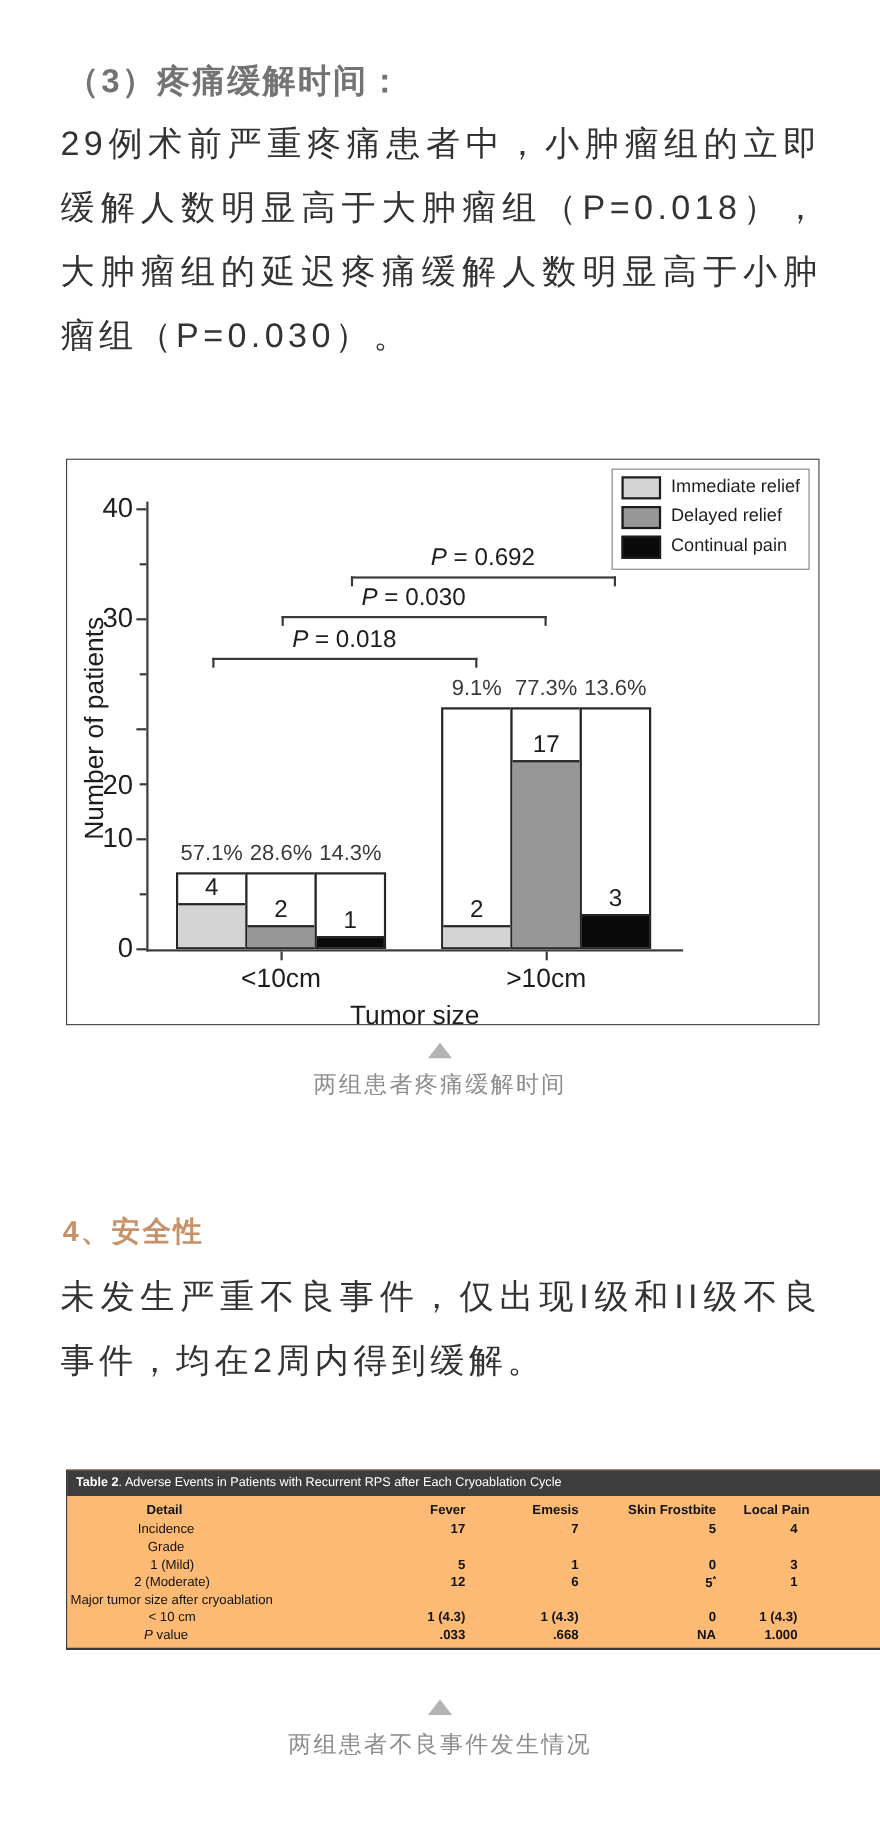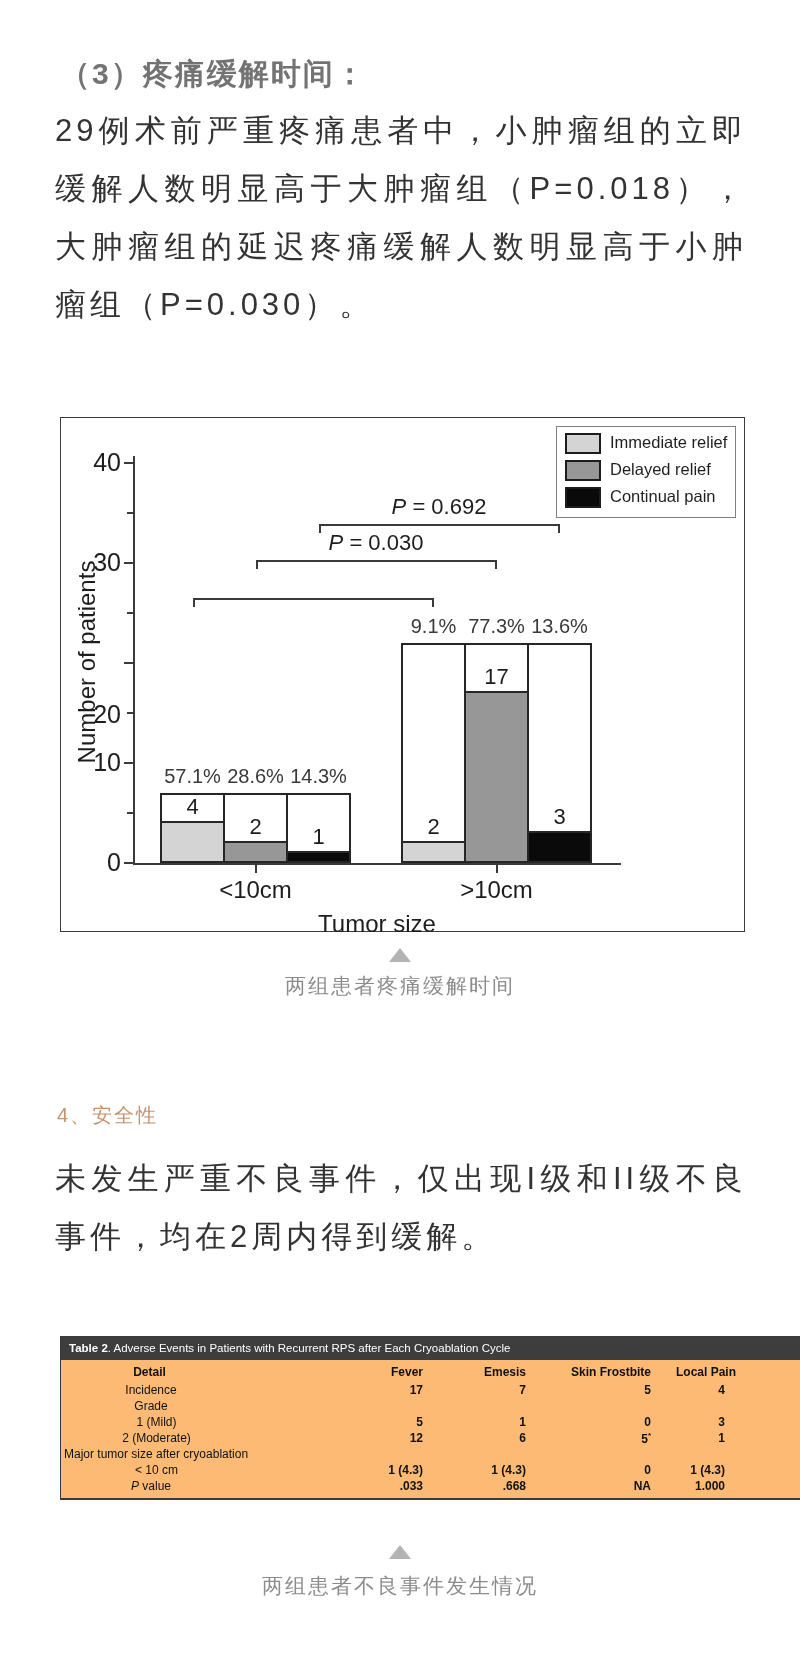--- a/index.html
+++ b/index.html
@@ -4,21 +4,21 @@
 <style>
   * { margin:0; padding:0; box-sizing:border-box; }
   html,body { background:#ffffff; }
   body { font-family:"Liberation Sans","DejaVu Sans",sans-serif; }
   .page { position:relative; width:800px; height:1657px; background:#fff; overflow:hidden; margin:0 auto; }
   .abs { position:absolute; }
 
   
   .h1 { font-size:30px; font-weight:bold; color:#737373; letter-spacing:2px; white-space:nowrap; }
   .body-text { font-size:31px; color:#333333; line-height:58px; letter-spacing:4px; text-align:justify; }
-  .h2 { font-size:20px; font-weight:normal; letter-spacing:2px; white-space:nowrap; }
+  .h2 { font-size:26px; font-weight:bold; letter-spacing:2px; white-space:nowrap; }
   .caption { width:100%; text-align:center; font-size:21px; color:#8c8c8c; letter-spacing:2px; }
   .tri { width:0; height:0; border-left:11px solid transparent; border-right:11px solid transparent; border-bottom:14px solid #b3b3b3; }
 
   
   .figure { position:absolute; left:60px; top:417px; width:685px; height:515px; border:1px solid #3c3c3c; background:#fff; }
   .plot { position:absolute; left:0; top:0; width:100%; height:100%; }
   .axisline { position:absolute; background:#3a3a3a; }
   .tick { position:absolute; background:#3a3a3a; }
   .ylab { position:absolute; font-size:25px; color:#1d1d1d; text-align:right; }
   .ytitle { position:absolute; left:-124px; top:230px; width:300px; text-align:center; font-size:24px; color:#1d1d1d; transform:rotate(-90deg); }
@@ -109,20 +109,21 @@
         <div class="cnt" style="left: 405.5px; top: 246px;">17</div>
         <div class="pct" style="left: 400.5px; top: 197px;">77.3%</div>
         <div class="bar" style="left: 466px; top: 225px; width: 65px; height: 220px;">
           <div class="fill" style="height: 30px; background: rgb(10, 10, 10);"></div>
         </div>
         <div class="cnt" style="left: 468.5px; top: 386px;">3</div>
         <div class="pct" style="left: 463.5px; top: 197px;">13.6%</div>
         <div class="tick" style="left: 434.5px; top: 447px; width: 2px; height: 8px;"></div>
         <div class="xcat" style="left: 375.5px; top: 458px; width: 120px;">&gt;10cm</div>
         <div class="bracket" style="left: 131.5px; top: 180px; width: 241px;"></div>
+        <div class="plabel" style="left: 131.5px; top: 150px; width: 241px;">P = 0.018</div>
         <div class="bracket" style="left: 194.5px; top: 142px; width: 241px;"></div>
         <div class="plabel" style="left: 194.5px; top: 112px; width: 241px;">P = 0.030</div>
         <div class="bracket" style="left: 257.5px; top: 106px; width: 241px;"></div>
         <div class="plabel" style="left: 257.5px; top: 76px; width: 241px;">P = 0.692</div>
       </div>
     <div class="legend">
         <div class="lrow">
           <div class="lswatch" style="background: rgb(212, 212, 212);"></div>
           <div class="llab">Immediate relief</div>
         </div>

